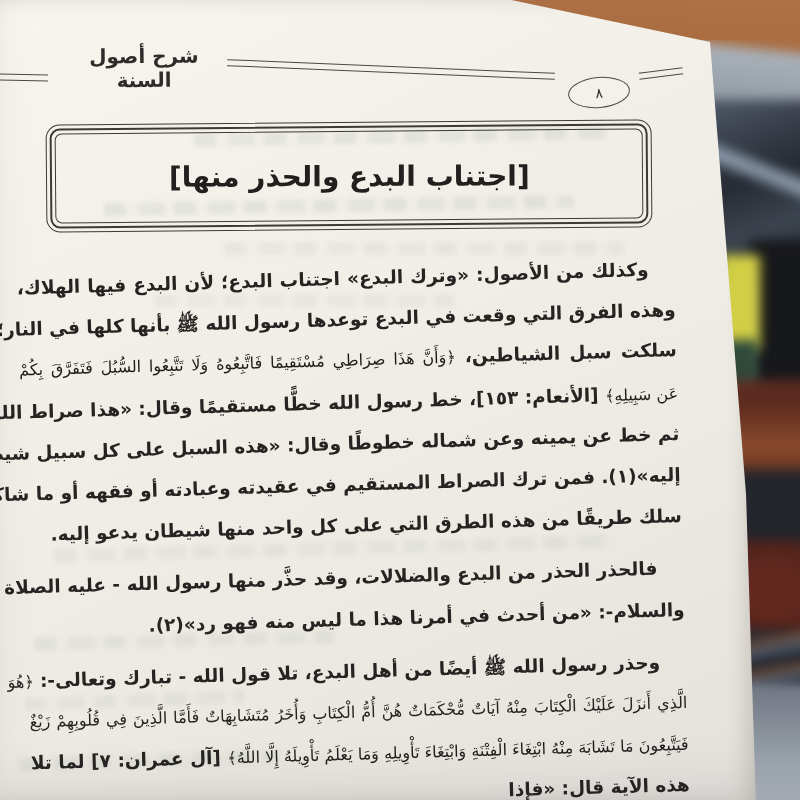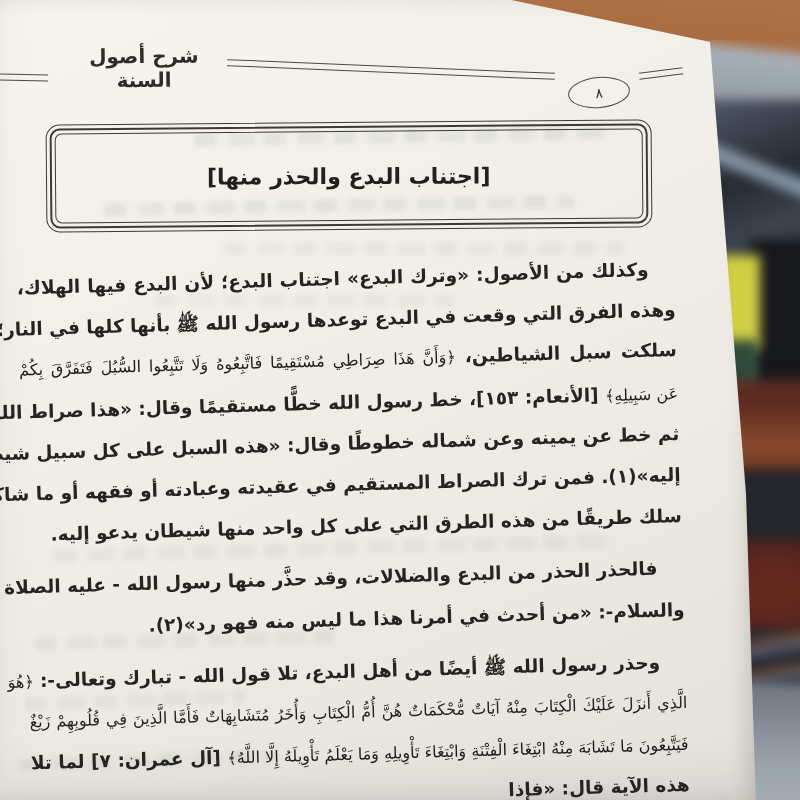--- a/index.html
+++ b/index.html
@@ -72,21 +72,21 @@
   }
   .tbox-mid{
     width:100%;height:100%;border:2.6px solid #3c3a37;border-radius:10px;
     padding:3px;box-sizing:border-box;
   }
   .tbox-inner{
     width:100%;height:100%;border:1.2px solid #3c3a37;border-radius:7px;
     box-sizing:border-box;display:flex;align-items:center;justify-content:center;
   }
   .tbox-inner .title{
-    font-size:22px;font-weight:bold;color:#22201e;transform:rotate(.3deg);
+    font-size:28px;font-weight:bold;color:#22201e;transform:rotate(.3deg);
   }
 
   
   .body-wrap{
     position:absolute;left:22px;top:0;width:658px;height:820px;
     transform:rotate(-1.7deg);transform-origin:660px 260px;
     direction:rtl;
   }
   .line{
     position:absolute;right:0;width:100%;

